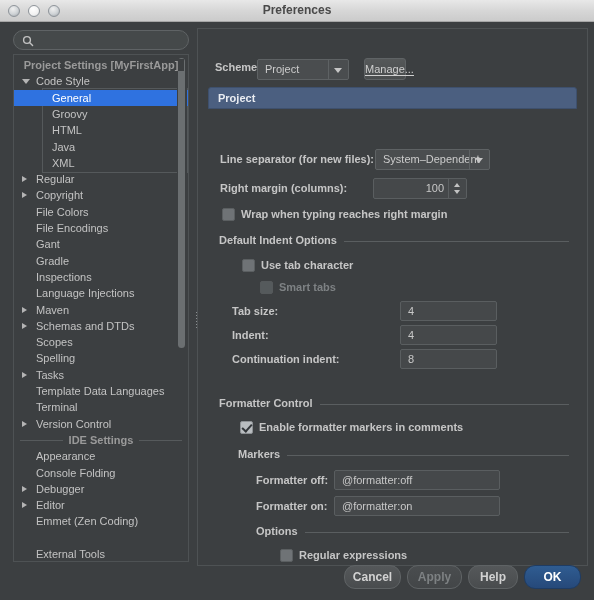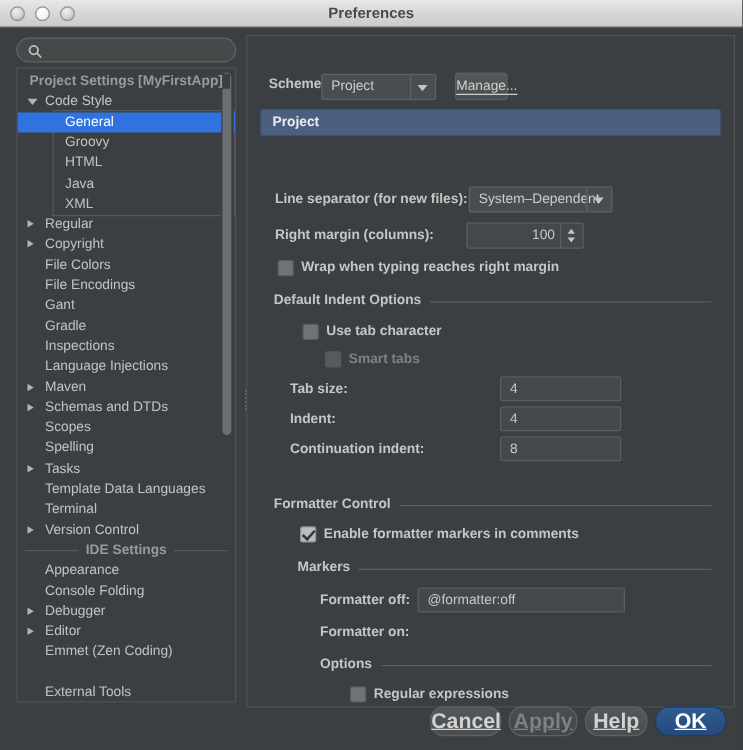--- a/index.html
+++ b/index.html
@@ -403,24 +403,23 @@
   .dlg-btn {
     position: absolute;
     top: 11px;
     height: 24px;
     background: linear-gradient(to bottom, #55585a 0%, #494c4e 100%);
     border: 1px solid #5f6365;
     border-radius: 11px;
     box-sizing: border-box;
     text-align: center;
     line-height: 22px;
-    font-size: 17px;
+    font-size: 12px;
     font-weight: bold;
     color: #d2d2d2;
-    text-decoration: underline;
   }
   #btn-cancel { left: 344px; width: 57px; }
   #btn-apply  { left: 407px; width: 55px; color: #7d8183;
                 background: linear-gradient(to bottom, #4a4d4f 0%, #434648 100%); }
   #btn-help   { left: 468px; width: 50px; }
   #btn-ok     { left: 524px; width: 57px;
                 background: linear-gradient(to bottom, #2f5c91 0%, #26497a 100%);
                 border-color: #1f3c63; color: #ffffff; }
 </style>
 </head>
@@ -643,20 +642,23 @@
         <span class="grule" style="width:331px;"></span>
         <span class="gt">Markers</span>
       </div>
 
       <div class="field-label" style="left:58px; top:445px;">Formatter off:</div>
       <div class="textfield" style="left:136px; top:441px; width:166px; height:20px;">
         <span class="tv">@formatter:off</span>
       </div>
 
       <div class="field-label" style="left:58px; top:471px;">Formatter on:</div>
+      <div class="textfield" style="left:136px; top:467px; width:166px; height:20px;">
+        <span class="tv">@formatter:on</span>
+      </div>
 
       <div class="group-title" style="left:58px; top:496px; width:313px;">
         <span class="grule" style="width:313px;"></span>
         <span class="gt">Options</span>
       </div>
 
       <div class="checkrow" style="left:82px; top:519px;">
         <span class="cbox"></span>
         <span class="ctext">Regular expressions</span>
       </div>

